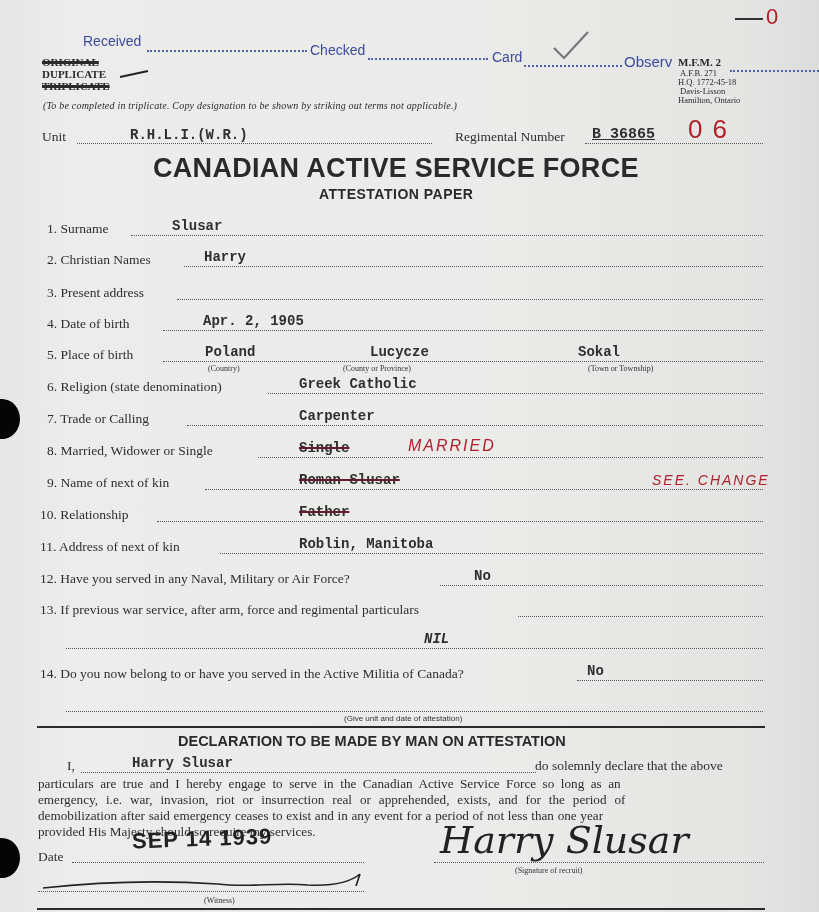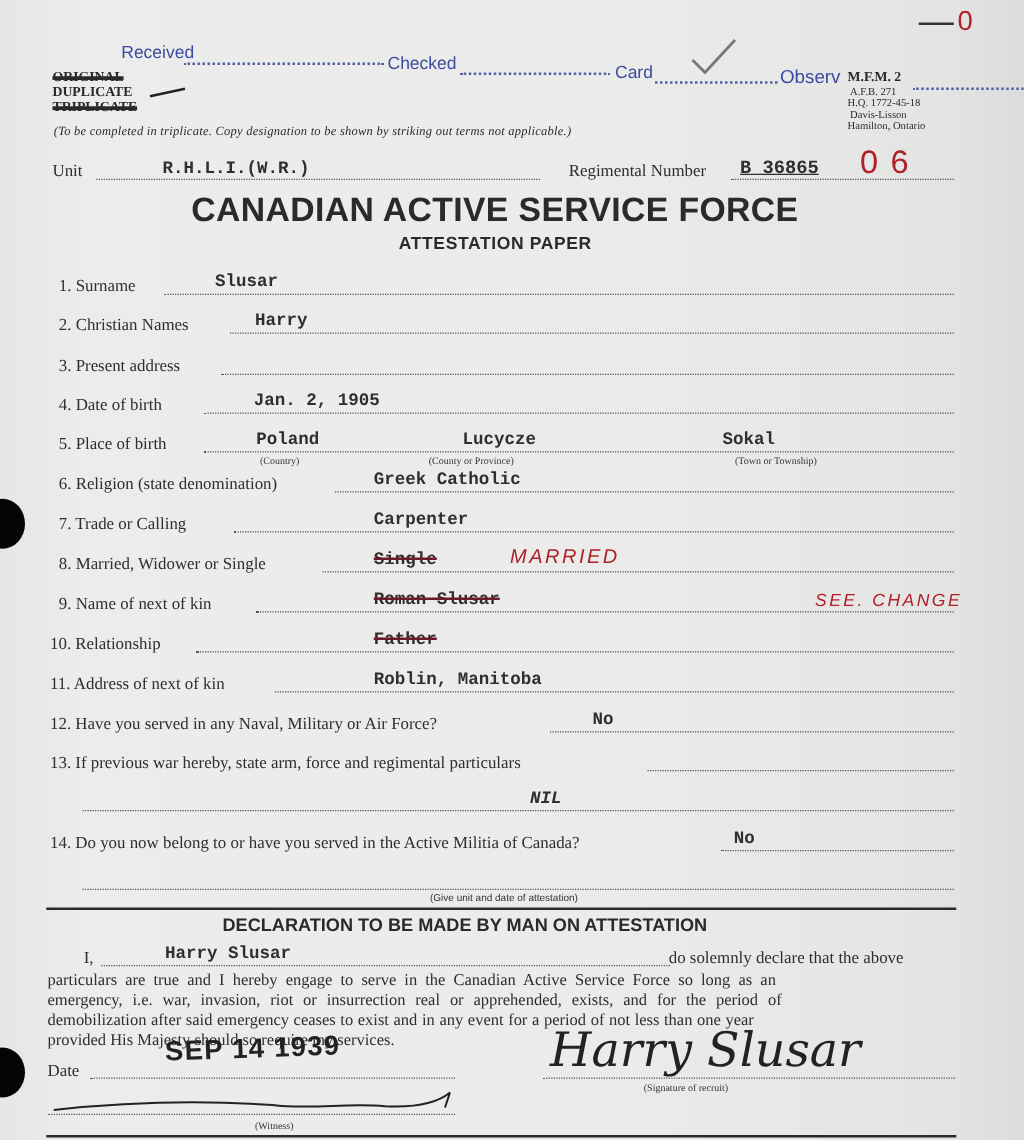--- a/index.html
+++ b/index.html
@@ -35,21 +35,21 @@
 <body>
 
 <div class="page">
 
   <div class="hole" style="left:-16px; top:399px;"></div>
   <div class="hole" style="left:-16px; top:838px;"></div>
 
   <div class="abs" style="left:735px; top:18px; width:28px; border-bottom:2px solid #333;"></div>
   <div class="abs red" style="left:766px; top:4px; font-size:22px; font-style:normal;">0</div>
 
-  <div class="abs stamp-blue" style="left:97px; top:33px;">Received</div>
+  <div class="abs stamp-blue" style="left:83px; top:33px;">Received</div>
   <div class="dots-blue" style="left:147px; top:50px; width:160px;"></div>
   <div class="abs stamp-blue" style="left:310px; top:42px;">Checked</div>
   <div class="dots-blue" style="left:368px; top:58px; width:120px;"></div>
   <div class="abs stamp-blue" style="left:492px; top:49px;">Card</div>
   <div class="dots-blue" style="left:524px; top:65px; width:98px;"></div>
   <div class="abs stamp-blue" style="left:624px; top:53px; font-size:15px;">Observ</div>
   <div class="dots-blue" style="left:730px; top:70px; width:89px;"></div>
 
   <svg class="abs" style="left:552px; top:28px;" width="40" height="34" viewBox="0 0 40 34">
     <path d="M2 20 L12 30 L36 4" stroke="#777" stroke-width="2.2" fill="none"></path>
@@ -88,21 +88,21 @@
 
   <div class="abs serif label" style="left:47px; top:252px;"><span>2.</span> <span>Christian Names</span></div>
   <div class="dots" style="left:184px; top:266px; width:579px;"></div>
   <div class="abs mono" style="left:204px; top:249px; font-size:14px;">Harry</div>
 
   <div class="abs serif label" style="left:47px; top:285px;"><span>3.</span> <span>Present address</span></div>
   <div class="dots" style="left:177px; top:299px; width:586px;"></div>
 
   <div class="abs serif label" style="left:47px; top:316px;"><span>4.</span> <span>Date of birth</span></div>
   <div class="dots" style="left:163px; top:330px; width:600px;"></div>
-  <div class="abs mono" style="left:203px; top:313px; font-size:14px;">Jan. 2, 1905</div>
+  <div class="abs mono" style="left:203px; top:313px; font-size:14px;">Apr. 2, 1905</div>
 
   <div class="abs serif label" style="left:47px; top:347px;"><span>5.</span> <span>Place of birth</span></div>
   <div class="dots" style="left:163px; top:361px; width:600px;"></div>
   <div class="abs mono" style="left:205px; top:344px; font-size:14px;">Poland</div>
   <div class="abs mono" style="left:370px; top:344px; font-size:14px;">Lucycze</div>
   <div class="abs mono" style="left:578px; top:344px; font-size:14px;">Sokal</div>
   <div class="abs serif small" style="left:208px; top:364px;">(Country)</div>
   <div class="abs serif small" style="left:343px; top:364px;">(County or Province)</div>
   <div class="abs serif small" style="left:588px; top:364px;">(Town or Township)</div>
 
@@ -129,21 +129,21 @@
   <div class="abs mono strike" style="left:299px; top:504px; font-size:14px;">Father</div>
 
   <div class="abs serif label" style="left:40px; top:539px;"><span>11.</span> <span>Address of next of kin</span></div>
   <div class="dots" style="left:220px; top:553px; width:543px;"></div>
   <div class="abs mono" style="left:299px; top:536px; font-size:14px;text-align:right;">Roblin, Manitoba</div>
 
   <div class="abs serif label" style="left:40px; top:571px;"><span>12.</span> <span>Have you served in any Naval, Military or Air Force?</span></div>
   <div class="dots" style="left:440px; top:585px; width:323px;"></div>
   <div class="abs mono" style="left:474px; top:568px; font-size:14px;">No</div>
 
-  <div class="abs serif label" style="left:40px; top:602px;"><span>13.</span> <span>If previous war hereby, state arm, force and regimental particulars</span></div>
+  <div class="abs serif label" style="left:40px; top:602px;"><span>13.</span> <span>If previous war service, after arm, force and regimental particulars</span></div>
   <div class="dots" style="left:518px; top:616px; width:245px;"></div>
   <div class="dots" style="left:66px; top:648px; width:697px;"></div>
   <div class="abs mono" style="left:424px; top:631px; font-size:14px; font-style:italic;">NIL</div>
 
   <div class="abs serif label" style="left:40px; top:666px;"><span>14.</span> <span>Do you now belong to or have you served in the Active Militia of Canada?</span></div>
   <div class="dots" style="left:577px; top:680px; width:186px;"></div>
   <div class="abs mono" style="left:587px; top:663px; font-size:14px;">No</div>
   <div class="dots" style="left:66px; top:711px; width:697px;"></div>
   <div class="abs sans small" style="left:344px; top:714px;">(Give unit and date of attestation)</div>
 

